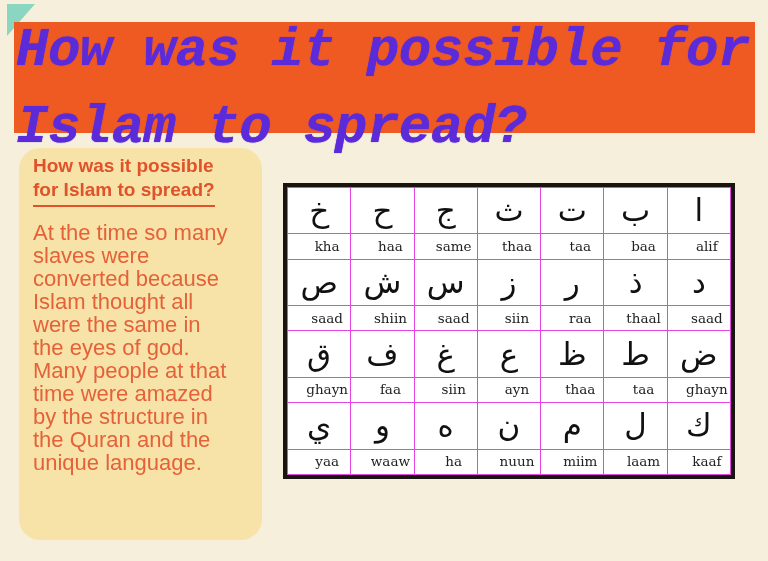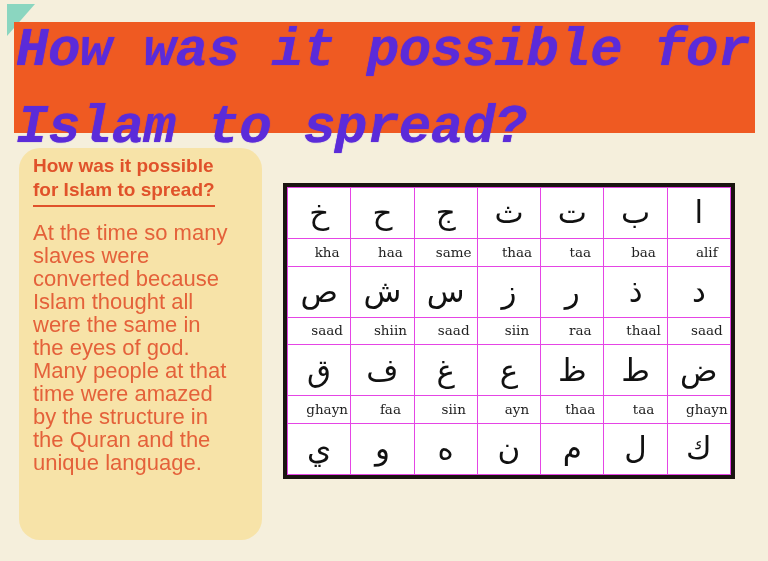--- a/index.html
+++ b/index.html
@@ -215,17 +215,26 @@
           </tr>
           <tr class="letter-row">
             <td>ي</td>
             <td>و</td>
             <td>ه</td>
             <td>ن</td>
             <td>م</td>
             <td>ل</td>
             <td>ك</td>
           </tr>
+          <tr class="name-row">
+            <td>yaa</td>
+            <td>waaw</td>
+            <td>ha</td>
+            <td>nuun</td>
+            <td>miim</td>
+            <td>laam</td>
+            <td>kaaf</td>
+          </tr>
         </tbody>
     </table>
   </div>
 
 </div>
 
 </body></html>

